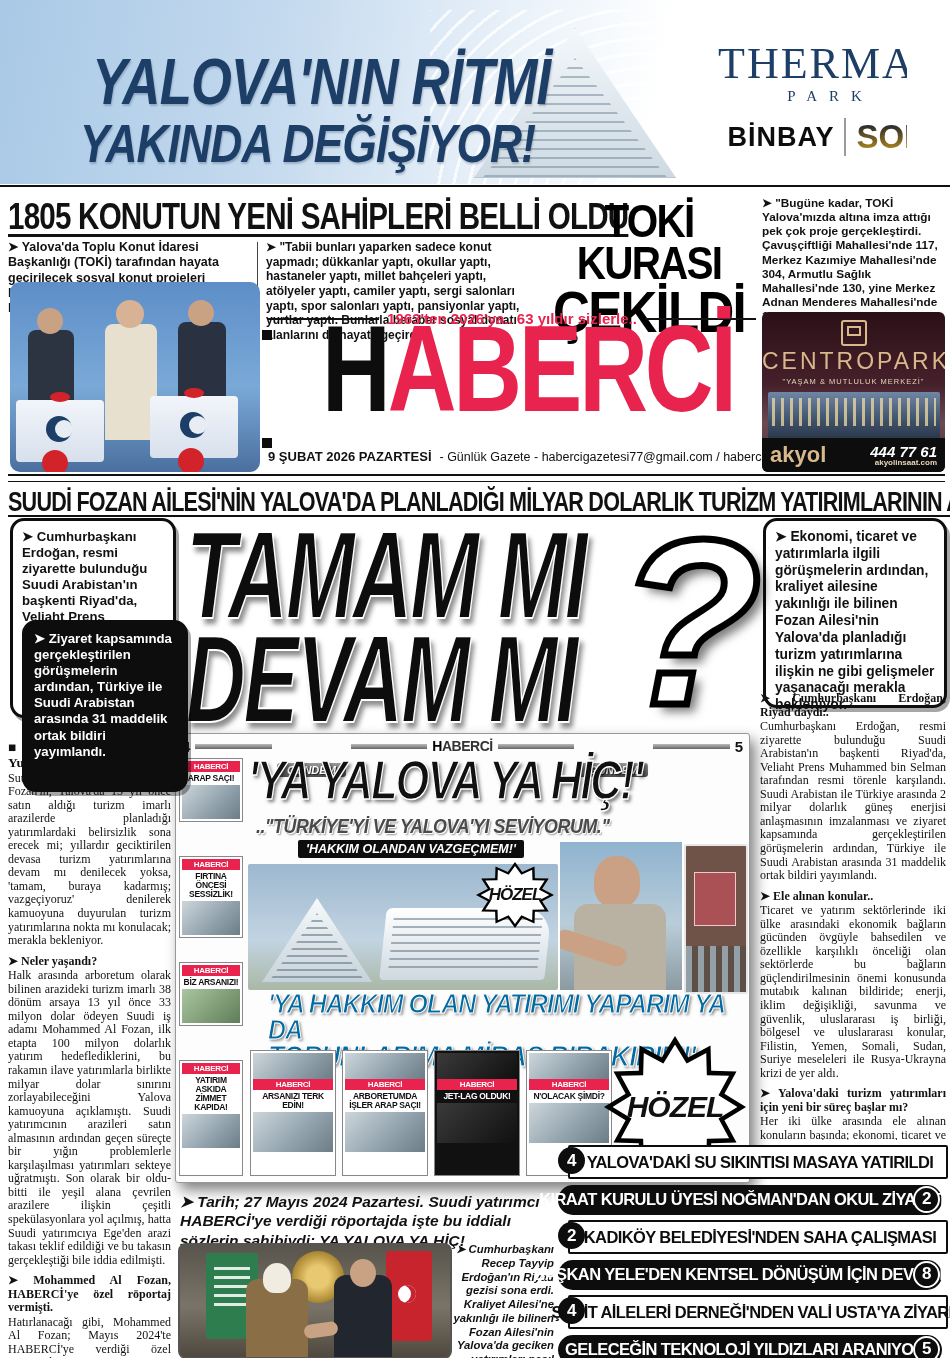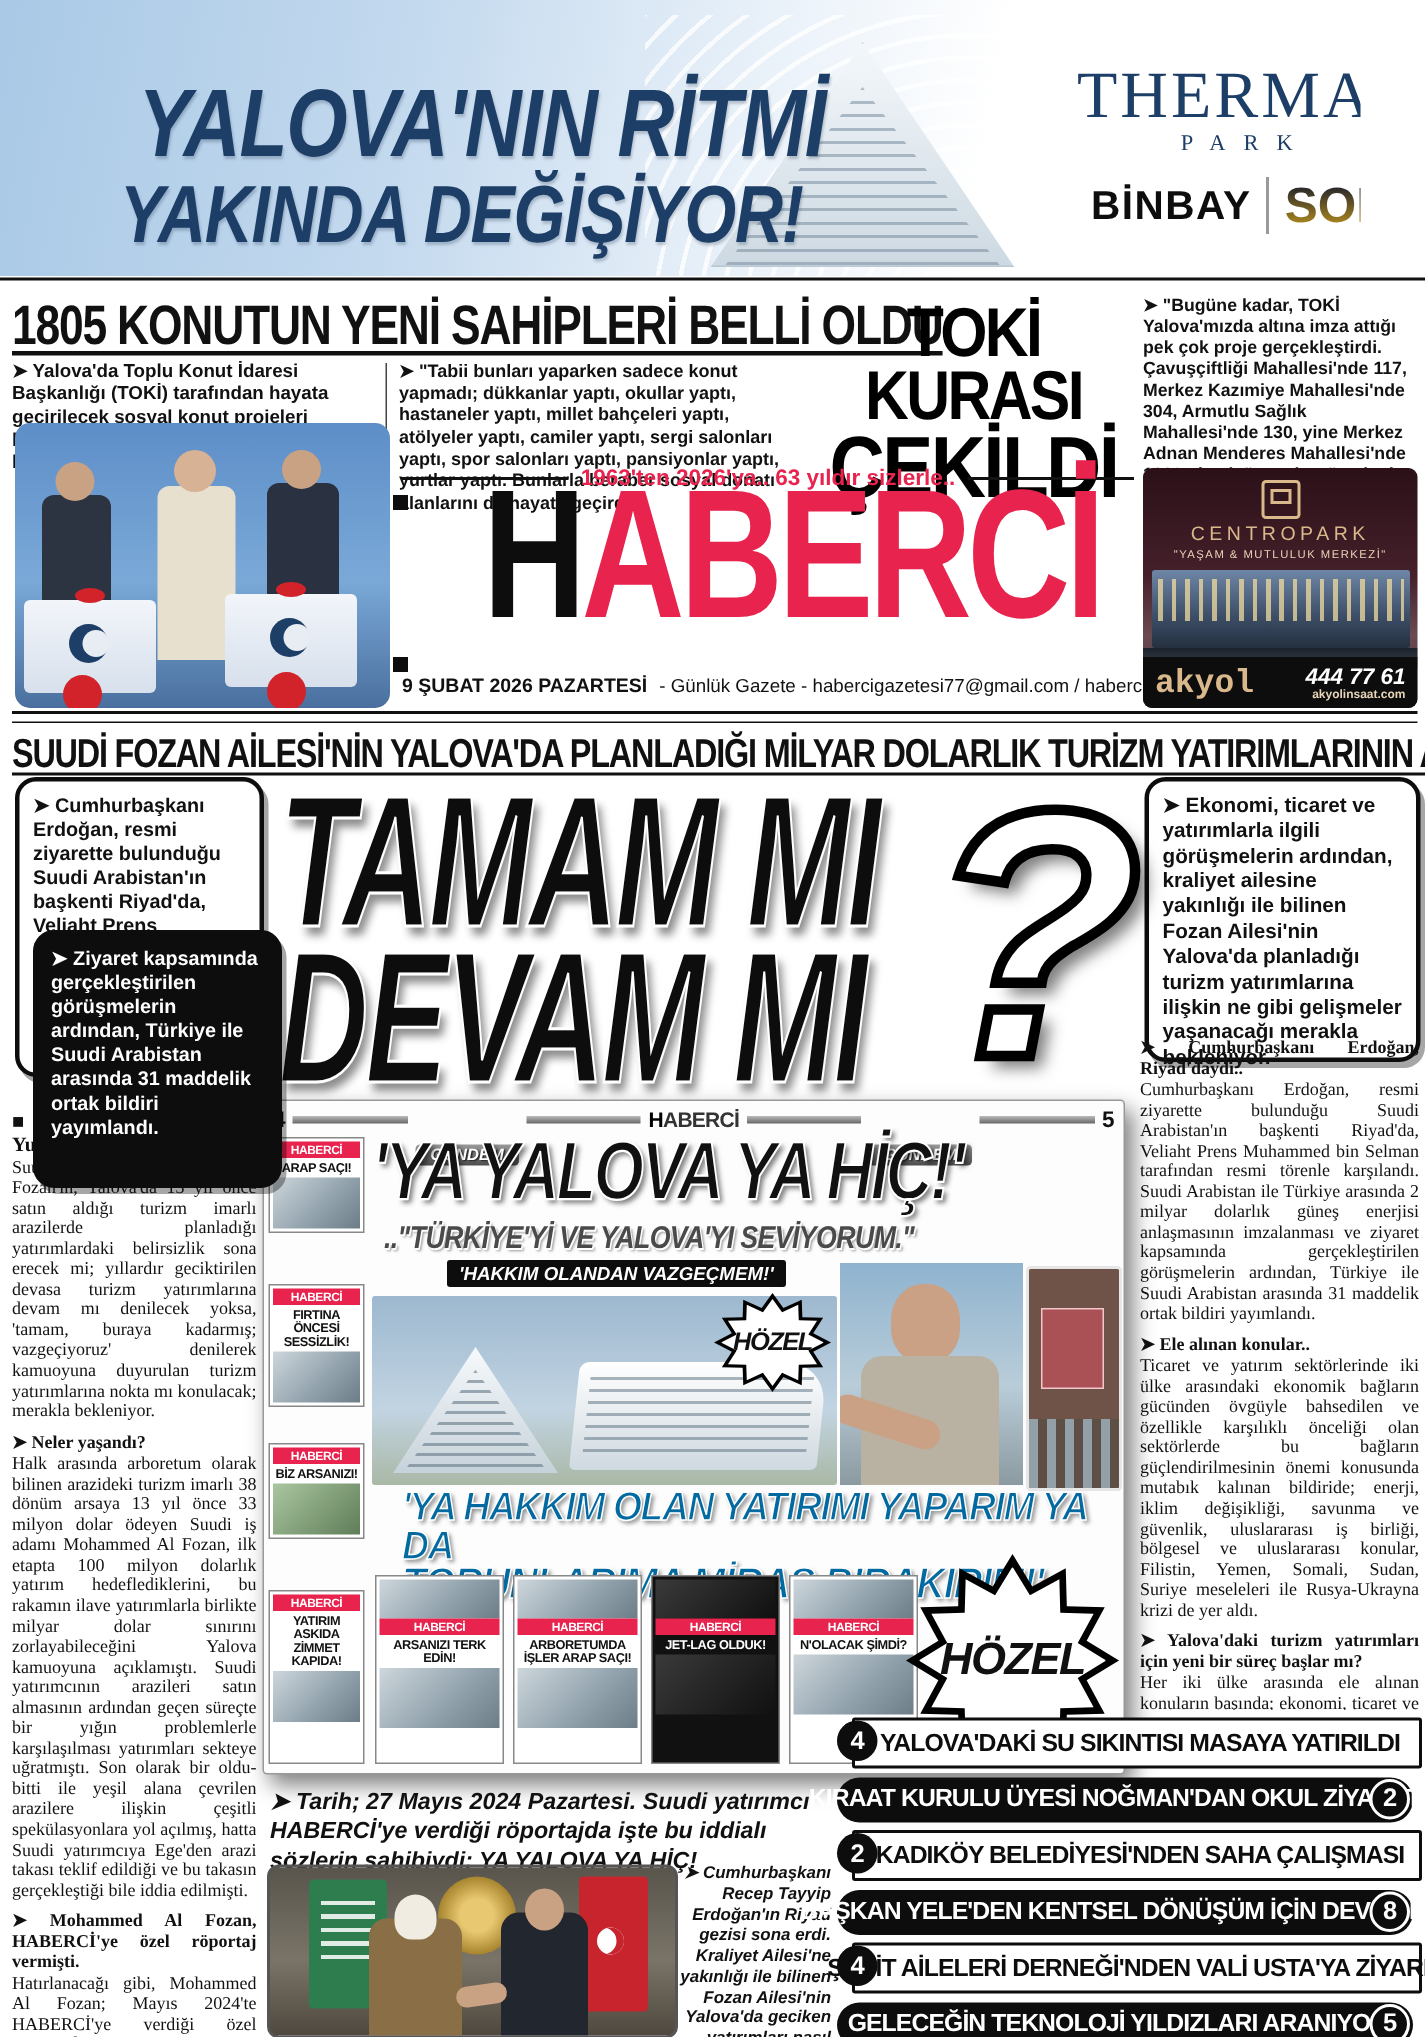--- a/index.html
+++ b/index.html
@@ -63,27 +63,27 @@
   #mast-info{left:268px;top:449px;width:488px;display:flex;align-items:baseline;gap:8px;font-size:13px;}
   #mast-date{font-weight:700;white-space:nowrap;}
   #mast-mid{flex:1;text-align:center;white-space:nowrap;font-size:12.5px;}
   #mast-price{font-weight:700;}
   #mast-rule{left:8px;top:474px;width:937px;height:5px;border-top:2px solid #111;border-bottom:1px solid #111;}
 
   
   #ctp{left:762px;top:312px;width:183px;height:160px;border-radius:6px;background:linear-gradient(180deg,#2b1017 0%,#45202b 45%,#6b4a52 70%,#3a2a33 100%);overflow:hidden;color:#d9b98c;text-align:center;}
   #ctp-logoicon{margin:8px auto 2px;width:22px;height:22px;border:2px solid #d9b98c;border-radius:3px;position:relative;}
   #ctp-logoicon:after{content:"";position:absolute;inset:4px 4px 8px 4px;border:2px solid #d9b98c;}
-  #ctp-name{font-size:13px;letter-spacing:3px;font-weight:400;}
+  #ctp-name{font-size:23px;letter-spacing:3px;font-weight:400;}
   #ctp-slogan{font-size:7.5px;letter-spacing:1px;color:#e8d6b8;margin-top:2px;}
   #ctp-building{margin:6px auto 0;width:172px;height:52px;background:linear-gradient(180deg,#6e86a6 0%,#3c4d66 60%,#24303f 100%);border-radius:2px;position:relative;}
   #ctp-building:after{content:"";position:absolute;inset:6px 4px 18px 4px;background:repeating-linear-gradient(90deg,rgba(240,220,160,.75) 0 3px,rgba(40,50,70,.0) 3px 9px);}
   #ctp-road{width:100%;height:14px;background:linear-gradient(180deg,#1c232c,#39424e);}
   #ctp-bottom{position:absolute;left:0;bottom:0;width:100%;height:34px;background:#0d0d0d;display:flex;align-items:center;justify-content:space-between;padding:0 8px;box-sizing:border-box;}
-  #ctp-akyol{font-family:Liberation Mono, monospace;font-weight:700;font-size:22px;color:#d9b98c;}
+  #ctp-akyol{font-family:Liberation Sans, sans-serif;font-weight:700;font-size:22px;color:#d9b98c;}
   #ctp-tel{text-align:right;color:#fff;line-height:1;}
   #ctp-tel .ph{font-size:15px;font-weight:900;font-style:italic;}
   #ctp-tel .web{font-size:8px;font-weight:700;color:#e8d6b8;}
 
   
   #kicker{left:8px;top:487px;}
   #kicker span{display:inline-block;width:1172px;transform:scaleX(.8);transform-origin:0 50%;font-size:27px;font-weight:700;letter-spacing:-1px;text-decoration:underline;text-underline-offset:4px;white-space:nowrap;}
 
   
   .infobox{border:3px solid #0d0d0d;border-radius:14px;background:#fff;padding:8px 9px;font-size:13.2px;font-weight:700;line-height:1.22;box-shadow:3px 4px 0 rgba(0,0,0,.35);}

